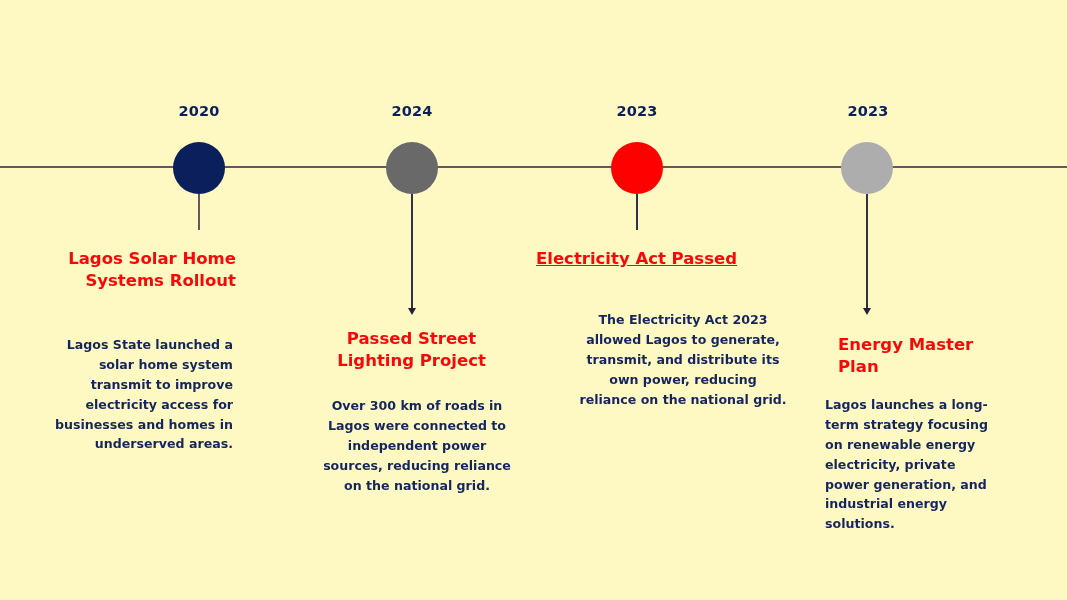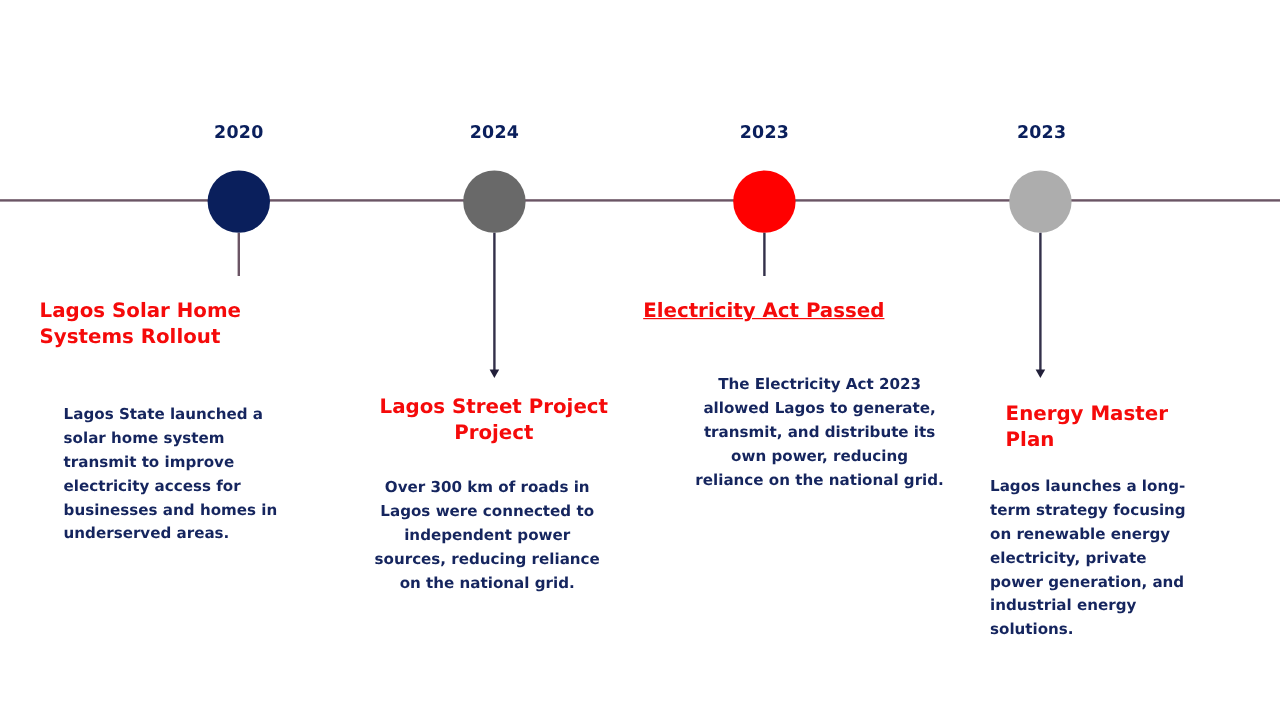--- a/index.html
+++ b/index.html
@@ -10,21 +10,21 @@
     width: 1067px;
     height: 600px;
     background: #fac4c0;
     font-family: "DejaVu Sans", sans-serif;
     overflow: hidden;
   }
   #timeline-canvas {
     position: relative;
     width: 1067px;
     height: 600px;
-    background: #ffffff;
+    background: #fef9c3;
   }
   .axis-line {
     position: absolute;
     left: 0;
     width: 1067px;
     height: 2px;
     background: #6b5565;
     top: 166px;
   }
   .milestone {
@@ -71,21 +71,21 @@
     color: #f50a0a;
     line-height: 1.32;
   }
   .m-body {
     position: absolute;
     font-size: 12.6px;
     font-weight: bold;
     color: #15255e;
     line-height: 1.58;
   }
-  .align-right { }
+  .align-right { text-align: right; }
   .align-center { text-align: center; }
   .align-left { text-align: left; }
 </style>
 </head>
 <body>
 
 <div id="timeline-canvas">
 
   <div class="axis-line"></div>
 
@@ -95,22 +95,22 @@
     <div class="connector muted" style="left:198px; top:194px; height:36px;"></div>
     <div class="m-title align-right" style="left:33px; top:248px; width:203px;">Lagos Solar Home Systems Rollout</div>
     <div class="m-body align-right" style="left:53px; top:335px; width:180px;">Lagos State launched a solar home system transmit to improve electricity access for businesses and homes in underserved areas.</div>
   </div>
 
   <div class="milestone">
     <div class="year-label" style="left:332px;">2024</div>
     <div class="node-dot" style="left:386px; background:#696969;"></div>
     <div class="connector" style="left:411px; top:194px; height:118px;"></div>
     <div class="arrowhead" style="left:408px; top:308px;"></div>
-    <div class="m-title align-center" style="left:310px; top:328px; width:203px;">Lagos Street Project Project</div>
-    <div class="m-body align-center" style="left:306px; top:396px; width:200px;">Over 300 km of roads in Lagos were connected to independent power sources, reducing reliance on the national grid.</div>
+    <div class="m-title align-center" style="left:310px; top:328px; width:203px;">Passed Street Lighting Project</div>
+    <div class="m-body align-center" style="left:317px; top:396px; width:200px;">Over 300 km of roads in Lagos were connected to independent power sources, reducing reliance on the national grid.</div>
   </div>
 
   <div class="milestone">
     <div class="year-label" style="left:557px;">2023</div>
     <div class="node-dot" style="left:611px; background:#ff0000;"></div>
     <div class="connector" style="left:636px; top:194px; height:36px;"></div>
     <div class="m-title align-center" style="left:535px; top:248px; width:203px;text-decoration:underline;">Electricity Act Passed</div>
     <div class="m-body align-center" style="left:535px; top:310px; width:208px;margin-left:44px;">The Electricity Act 2023 allowed Lagos to generate, transmit, and distribute its own power, reducing reliance on the national grid.</div>
   </div>
 

